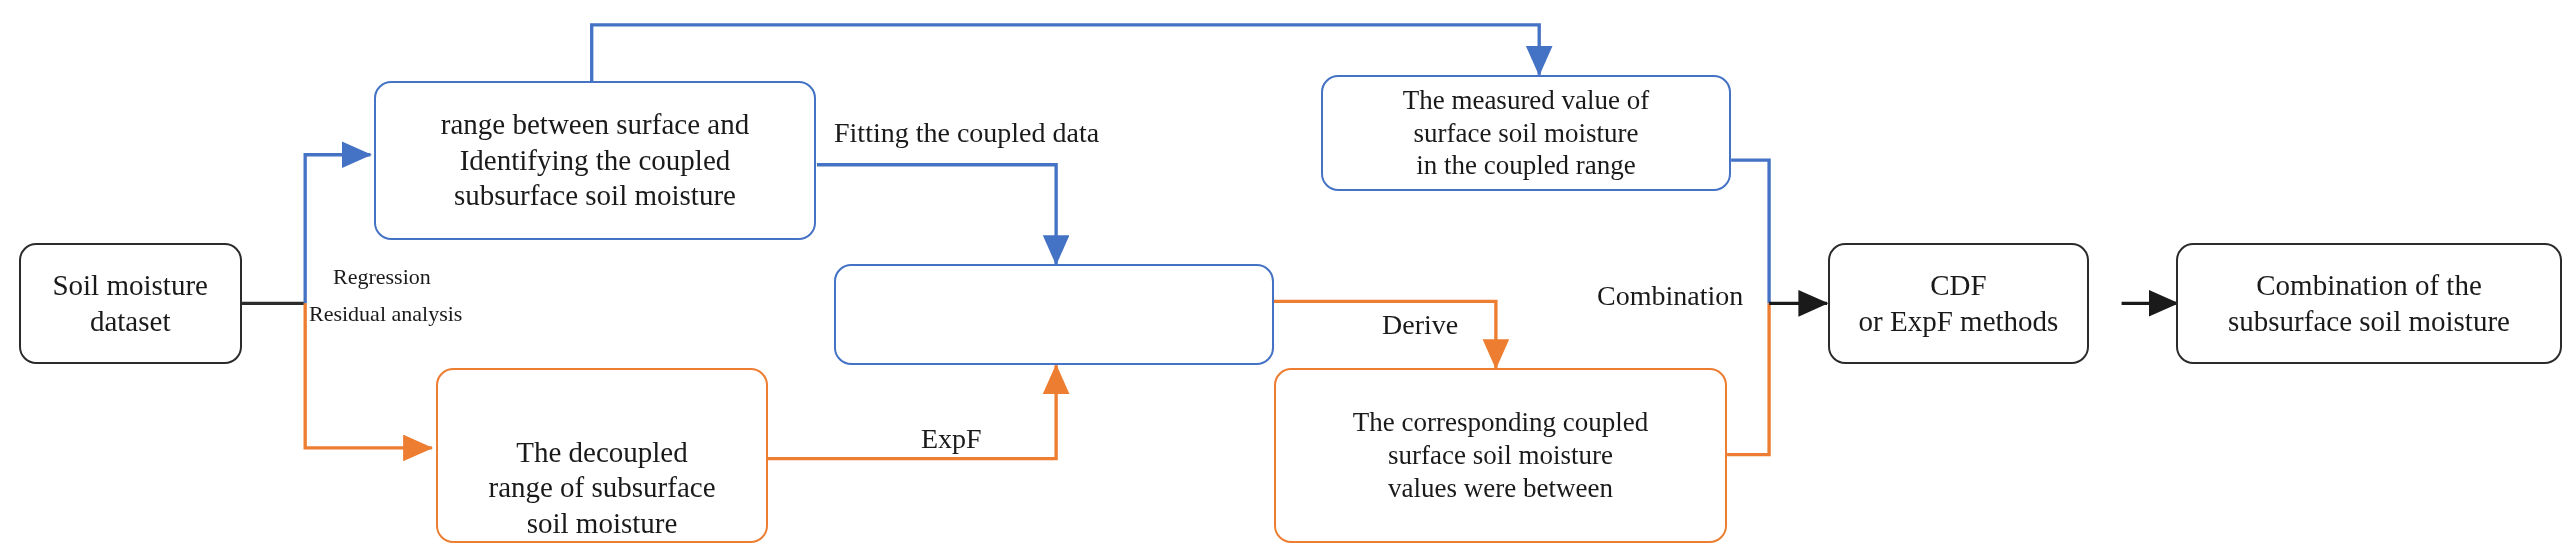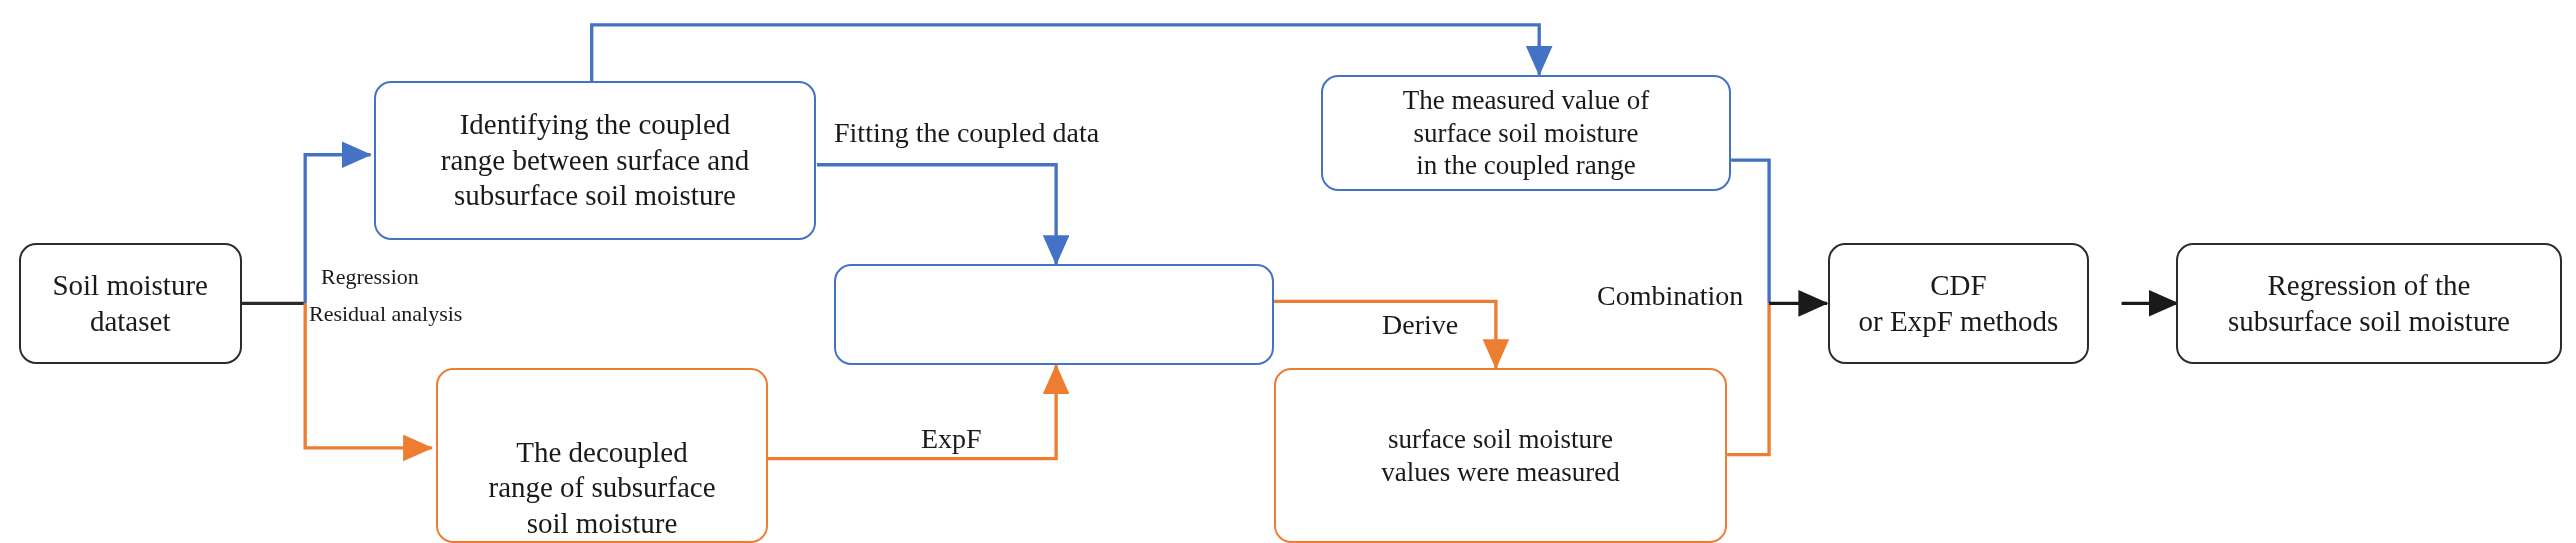--- a/index.html
+++ b/index.html
@@ -93,56 +93,57 @@
 
     <path d="M3184,455 L3268,455" stroke="#1a1a1a" stroke-width="5" fill="none" marker-end="url(#arrow-black)"></path>
   </svg>
 
   <div class="node node-black fsize-lg" style="left:18.7px; top:243px; width:223px; height:121px;">
     <span class="ln">Soil moisture</span>
     <span class="ln">dataset</span>
   </div>
 
   <div class="node node-blue fsize-lg" style="left:374px; top:81px; width:442px; height:159px;">
+    <span class="ln">range between surface and</span>
     <span class="ln">Identifying  the  coupled</span>
-    <span class="ln">range between surface and</span>
     <span class="ln">subsurface soil moisture</span>
   </div>
 
   <div class="node node-orange fsize-lg" style="left:436px; top:368px; width:332px; height:175px;justify-content:flex-end;">
     <span class="ln">The decoupled</span>
     <span class="ln">range of subsurface</span>
     <span class="ln">soil moisture</span>
   </div>
 
   <div class="node node-blue" style="left:834px; top:264px; width:440px; height:101px;">
   </div>
 
   <div class="node node-blue fsize-md" style="left:1321px; top:75px; width:410px; height:116px;">
     <span class="ln">The measured value of</span>
     <span class="ln">surface soil moisture</span>
     <span class="ln">in the coupled range</span>
   </div>
 
   <div class="node node-orange fsize-md" style="left:1274px; top:368px; width:453px; height:175px;">
+    <span class="ln">The corresponding coupled</span>
     <span class="ln">surface soil moisture</span>
-    <span class="ln">values were measured</span>
+    <span class="ln">values were between</span>
   </div>
 
   <div class="node node-black fsize-lg" style="left:1828px; top:243px; width:261px; height:121px;">
     <span class="ln">CDF</span>
     <span class="ln">or ExpF methods</span>
   </div>
 
   <div class="node node-black fsize-lg" style="left:2176px; top:243px; width:386px; height:121px;">
-    <span class="ln">Regression of the</span>
+    <span class="ln">Combination of the</span>
     <span class="ln">subsurface soil moisture</span>
   </div>
 
-  <div class="edge-label fsize-sm" style="left:321px; top:264px;text-align:right;">Regression</div>
+  <div class="edge-label fsize-sm" style="left:333px; top:264px;text-align:right;">Regression</div>
 
   <div class="edge-label fsize-sm" style="left:309px; top:301px;">Residual  analysis</div>
 
   <div class="edge-label fsize-xs" style="left:834px; top:117px;">Fitting  the  coupled  data</div>
 
   <div class="edge-label fsize-xs" style="left:921px; top:423px;">ExpF</div>
 
   <div class="edge-label fsize-xs" style="left:1382px; top:269px;margin-top:40px;">Derive</div>
 
   <div class="edge-label fsize-xs" style="left:1597px; top:280px;">Combination</div>

